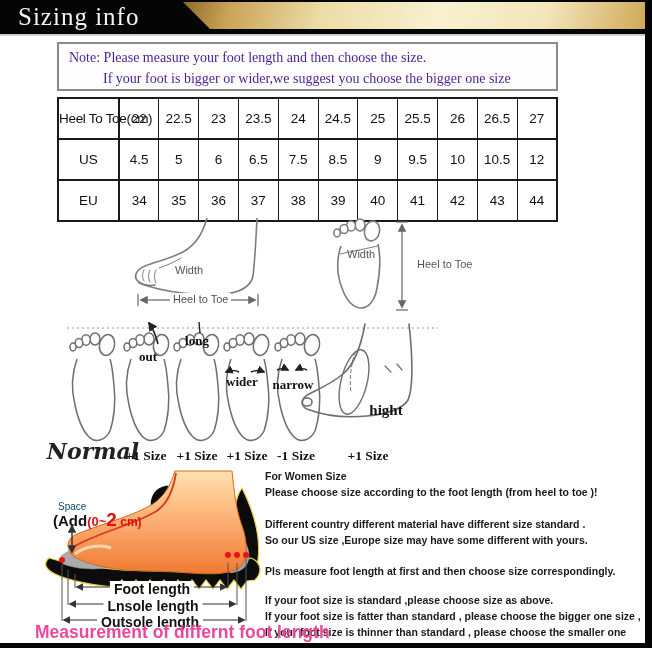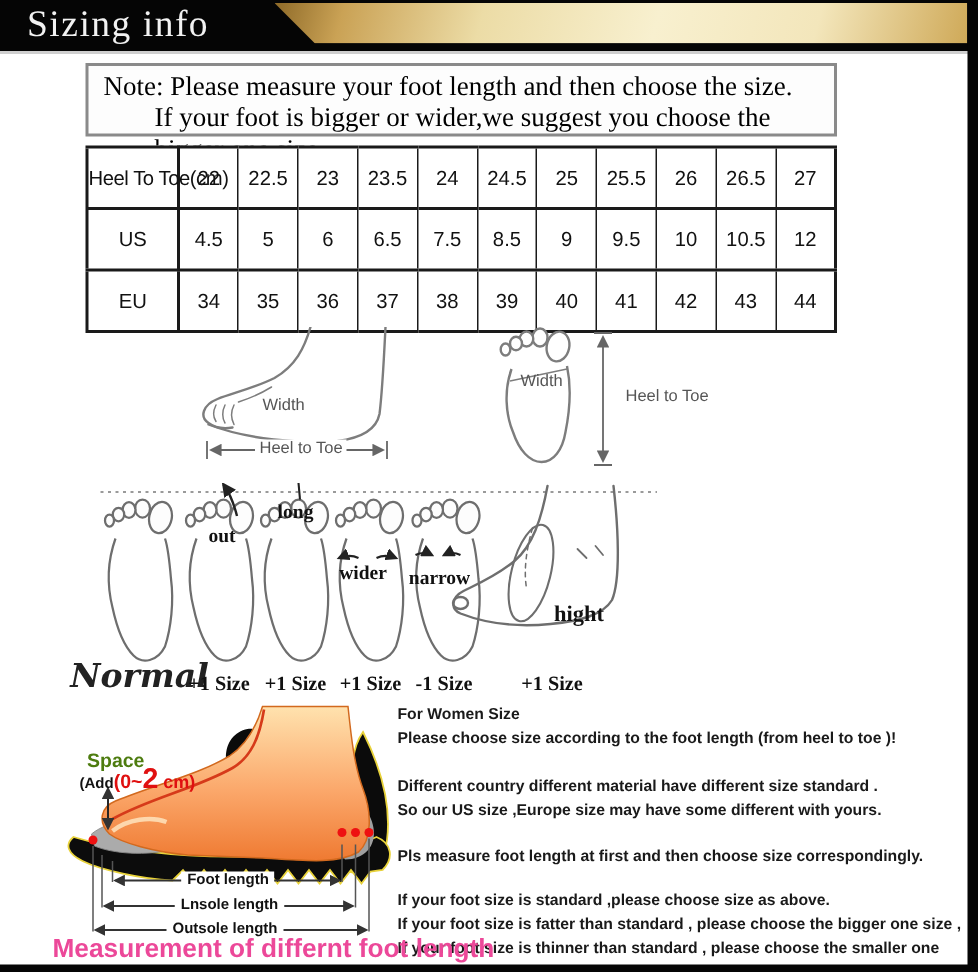--- a/index.html
+++ b/index.html
@@ -10,50 +10,50 @@
   .gold-ribbon{position:absolute;left:183px;top:2px;width:462px;height:27px;
       background:linear-gradient(105deg,#8e6a28 0%,#caa255 10%,#ecdCA6 30%,#f8f0cf 55%,#f3e6bb 78%,#cfa958 100%);
       clip-path:polygon(0 0,100% 0,100% 100%,27px 100%);}
   .page-title{position:absolute;left:18px;top:0;height:34px;line-height:33px;color:#f2f2f2;
       font-family:"Liberation Serif",serif;font-size:25px;letter-spacing:1px;}
   .header-underline{position:absolute;left:0;top:34px;width:652px;height:2px;background:#cfcfcf;}
   .edge-right{position:absolute;left:645px;top:0;width:7px;height:648px;background:#050505;z-index:40;}
   .edge-bottom{position:absolute;left:0;top:643px;width:652px;height:5px;background:#050505;z-index:40;}
   
   .note-box{position:absolute;left:57px;top:42px;width:501px;height:49px;border:2px solid #8a8a8a;
-      box-sizing:border-box;background:#fdfdfd;color:#000000;font-family:"Liberation Serif",serif;
-      font-size:18px;line-height:21px;padding:3px 0 0 10px;}
+      box-sizing:border-box;background:#fdfdfd;color:#4c1d95;font-family:"Liberation Serif",serif;
+      font-size:14px;line-height:21px;padding:3px 0 0 10px;}
   .note-line2{padding-left:34px;}
   
   table.size{position:absolute;left:57px;top:97px;width:501px;height:117px;border-collapse:collapse;
       table-layout:fixed;background:#fff;}
   table.size{border:2px solid #1a1a1a;}
   table.size td{border:1px solid #1a1a1a;border-top:2px solid #1a1a1a;border-bottom:2px solid #1a1a1a;
       text-align:center;vertical-align:middle;color:#111;font-size:13.5px;height:39px;padding:0;}
   table.size td.lbl{border-right:2px solid #1a1a1a;}
   td.lbl-small{font-size:8.5px;letter-spacing:-0.3px;white-space:nowrap;}
   td.lbl-big{font-size:22px;}
   
   .diag-label{position:absolute;color:#555;font-size:11px;background:#fff;padding:0 3px;white-space:nowrap;}
   .feat-label{position:absolute;transform:translateX(-50%);font-family:Liberation Serif, serif;
       font-weight:bold;color:#111;font-size:13px;white-space:nowrap;}
   .size-label{position:absolute;transform:translateX(-50%);font-family:"Liberation Serif",serif;
       font-weight:bold;color:#111;font-size:13.5px;white-space:nowrap;}
   .normal-label{position:absolute;transform:translateX(-50%);font-family:"DejaVu Serif",serif;
       font-style:italic;font-weight:bold;font-size:22px;color:#222;white-space:nowrap;}
   svg{position:absolute;}
   
-  .shoe-space{position:absolute;left:58px;top:501px;font-weight:bold;font-size:13px;color:#4d7c0f;line-height:12px;}
+  .shoe-space{position:absolute;left:58px;top:501px;font-weight:normal;font-size:10px;color:#0c4a6e;line-height:12px;}
   .shoe-range{position:absolute;left:53px;top:512px;white-space:nowrap;line-height:16px;}
-  .shoe-range .add{font-weight:bold;font-size:10px;color:#111;margin-top:47px;}
+  .shoe-range .add{font-weight:bold;font-size:15px;color:#111;margin-top:47px;}
   .shoe-range .ra{font-weight:bold;font-size:13px;color:#e01010;}
   .shoe-range .rbig{font-weight:bold;font-size:19px;color:#e01010;}
   .shoe-range .rb{font-weight:bold;font-size:12px;color:#e01010;}
   .len-label{position:absolute;transform:translateX(-50%);background:#fff;padding:0 4px;
-      font-weight:bold;font-size:10px;color:#111;white-space:nowrap;}
+      font-weight:bold;font-size:14px;color:#111;white-space:nowrap;}
   
   .info{position:absolute;left:265px;top:468px;width:378px;color:#1a1a1a;font-weight:bold;
       font-size:10.5px;line-height:16px;}
   .info .g1{margin-bottom:16px;}
   .info .g2{margin-bottom:15px;}
   .info .g3{margin-bottom:13px;}
   .footer-title{position:absolute;left:35px;top:622px;font-weight:bold;font-size:17.5px;color:#ec4899;
       white-space:nowrap;}
 </style>
 </head>

